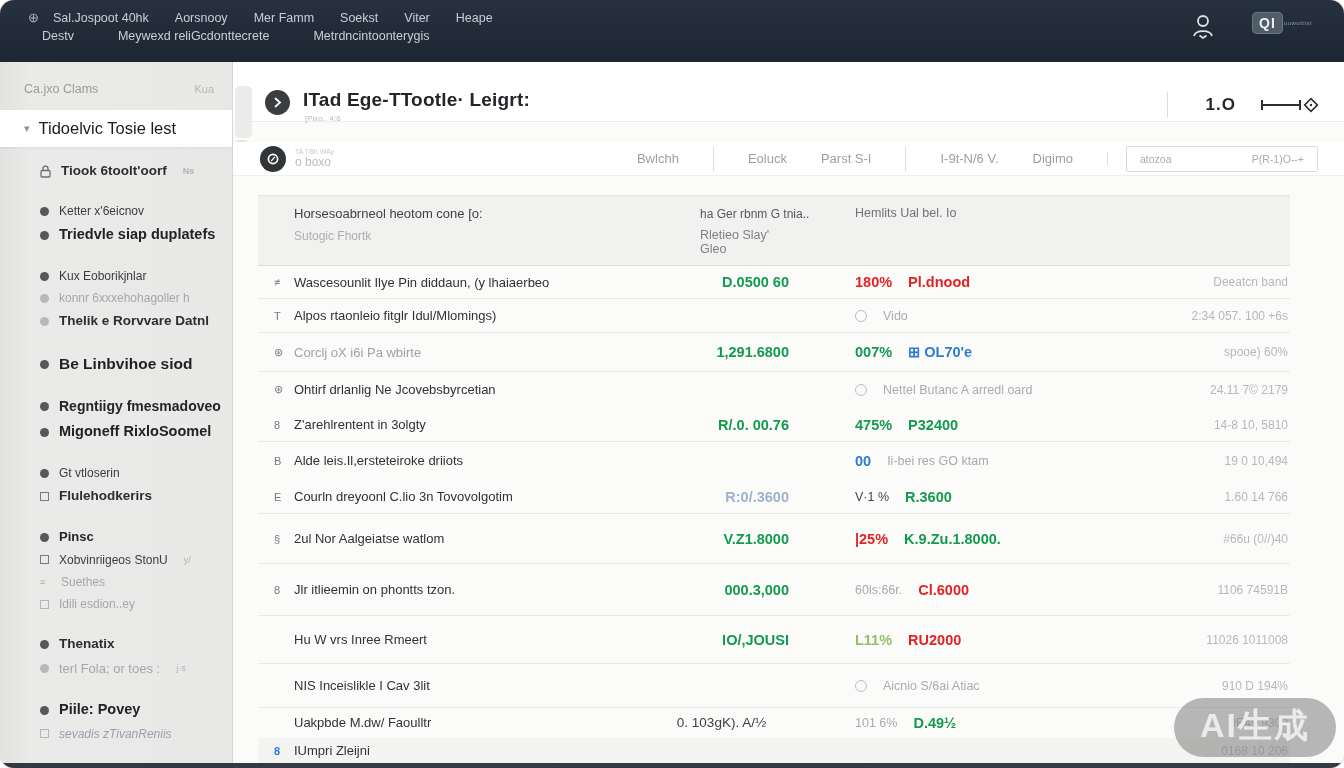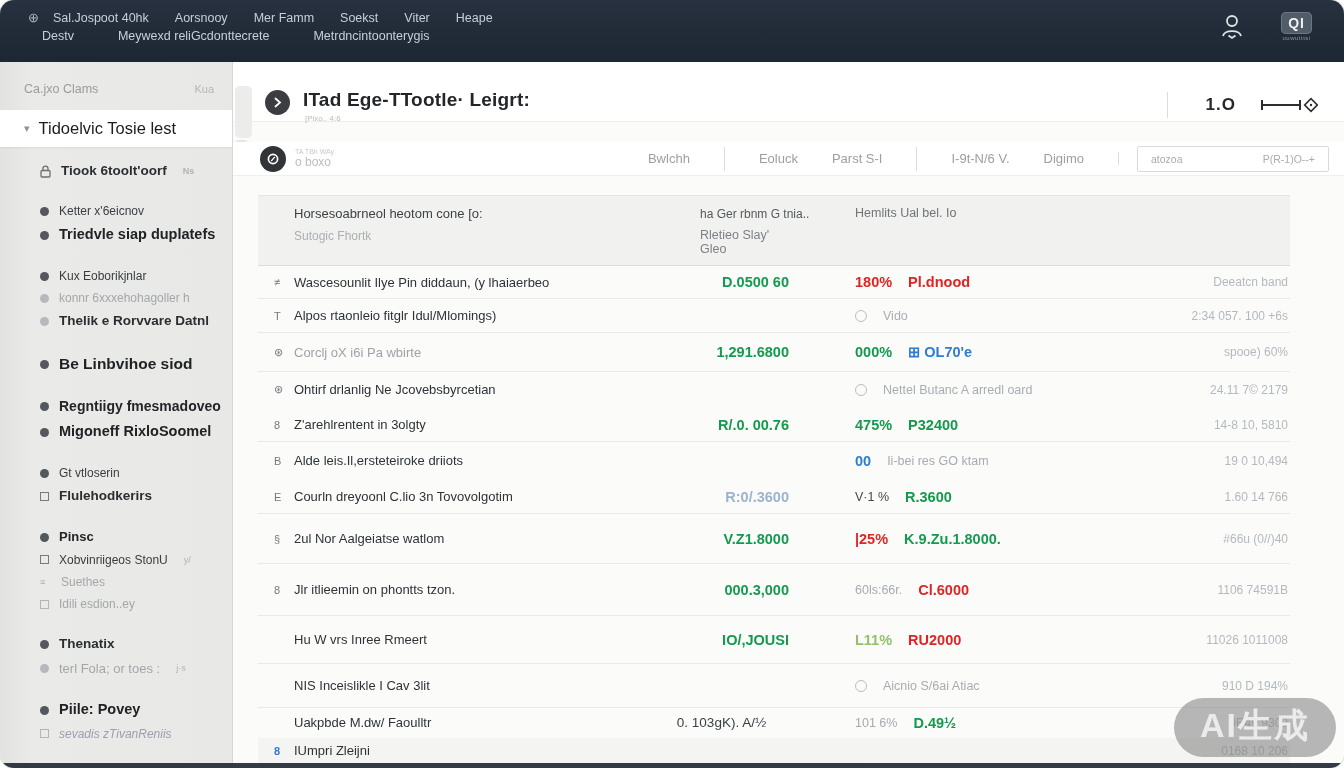--- a/index.html
+++ b/index.html
@@ -9,21 +9,21 @@
 
   
   .navbar{position:absolute;top:0;left:0;right:0;height:62px;
           background:linear-gradient(180deg,#27313f 0%,#1d2733 100%);}
   .nav-left{position:absolute;left:28px;top:10px;display:flex;flex-direction:column;gap:4px;}
   .nav-row{display:flex;align-items:center;gap:26px;color:#c7cfd8;font-size:12.5px;white-space:nowrap;}
   .nav-row2{padding-left:14px;gap:44px;}
   .logo{color:#aeb7c2;font-size:13px;margin-right:-12px;}
   .nav-item{cursor:default;}
   .nav-icons{position:absolute;right:32px;top:12px;display:flex;align-items:flex-start;gap:36px;}
-  .badge-wrap{display:flex;flex-direction:column;align-items:center;gap:1px;}
+  .badge-wrap{display:flex;flex-direction:row;align-items:center;gap:1px;}
   .badge{background:#515c69;color:#eef1f4;font-weight:800;font-size:14px;letter-spacing:1px;
          padding:3px 7px;border-radius:5px;box-shadow:inset 0 0 0 1px #6b7684;}
   .badge-sub{font-size:6px;color:#8d97a3;letter-spacing:.5px;}
 
   
   .sidebar{position:absolute;top:62px;left:0;bottom:0;width:233px;
            background:linear-gradient(90deg,#e2e2e1 0%,#eaeae8 14%,#e8e8e6 100%);
            border-right:1px solid #d7d7d5;padding-top:16px;overflow:hidden;}
   .side-head{display:flex;justify-content:space-between;align-items:center;
              padding:4px 18px 14px 24px;color:#9b9b99;font-size:12.5px;}
@@ -60,21 +60,21 @@
   .mh-sub{position:absolute;left:72px;top:52px;font-size:8px;color:#bcbcba;}
   .mh-right{position:absolute;right:26px;top:30px;display:flex;align-items:center;gap:24px;}
   .mh-div{width:1px;height:26px;background:#dcdcda;margin-right:14px;}
   .mh-zoom{font-size:17px;color:#28282a;font-weight:600;letter-spacing:1px;}
 
   .notch{position:absolute;left:235px;top:86px;width:17px;height:52px;background:#ececea;border-radius:5px;}
   .notch2{position:absolute;left:235px;top:140px;width:13px;height:26px;background:#e6e6e4;border-radius:4px;}
 
   
   .toolbar{position:absolute;left:233px;top:142px;right:0;height:34px;background:#ffffff;
-           border-bottom:1px solid #efefed;display:flex;align-items:center;padding:0 15px 0 27px;}
+           border-bottom:1px solid #efefed;display:flex;align-items:center;padding:0 26px 0 27px;}
   .tb-ico{width:26px;height:26px;border-radius:50%;background:#323538;display:flex;
           align-items:center;justify-content:center;flex:none;}
   .tb-text{display:flex;flex-direction:column;margin-left:9px;line-height:1.1;}
   .tb-tiny{font-size:7px;color:#c9c9c7;}
   .tb-label{font-size:12px;color:#b9bdc0;}
   .tb-tabs{flex:1;display:flex;align-items:center;justify-content:flex-end;}
   .tb-tab{font-size:13px;color:#9aa0a5;margin-right:34px;white-space:nowrap;}
   .tdiv{width:1px;height:24px;background:#dddddb;margin-right:34px;}
   .tdiv.short{height:13px;margin-right:18px;}
   .tb-box{width:192px;height:26px;border:1px solid #dadad8;border-radius:2px;display:flex;
@@ -333,21 +333,21 @@
             <span class="ring"></span>
             <span class="stx">Vido</span>
           </span>
           <span class="rr">2:34 057. 100 +6s</span>
         </div>
         <div class="trow" style="min-height: 39px;">
           <span class="ricon">⊛</span>
           <span class="rlabel glabel">Corclj oX i6i Pa wbirte</span>
           <span class="v1 c-green">1,291.6800</span>
           <span class="v2">
-            <span class="seg c-green bold">000%</span>
+            <span class="seg c-green bold">007%</span>
             <span class="seg c-blue bold">⊞ OL70'e</span>
           </span>
           <span class="rr">spooe) 60%</span>
         </div>
         <div class="trow nb" style="min-height: 36px;">
           <span class="ricon">⊛</span>
           <span class="rlabel">Ohtirf drlanlig Ne Jcovebsbyrcetian</span>
           <span class="v1 c-dark"></span>
           <span class="v2">
             <span class="ring"></span>

